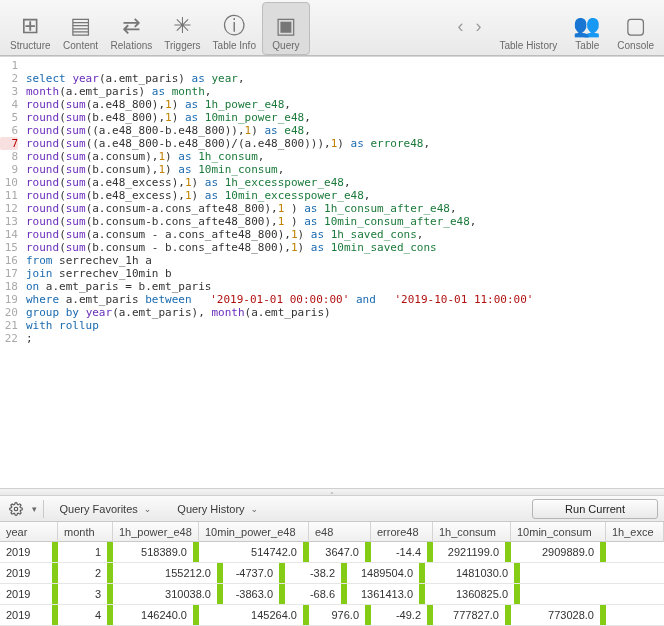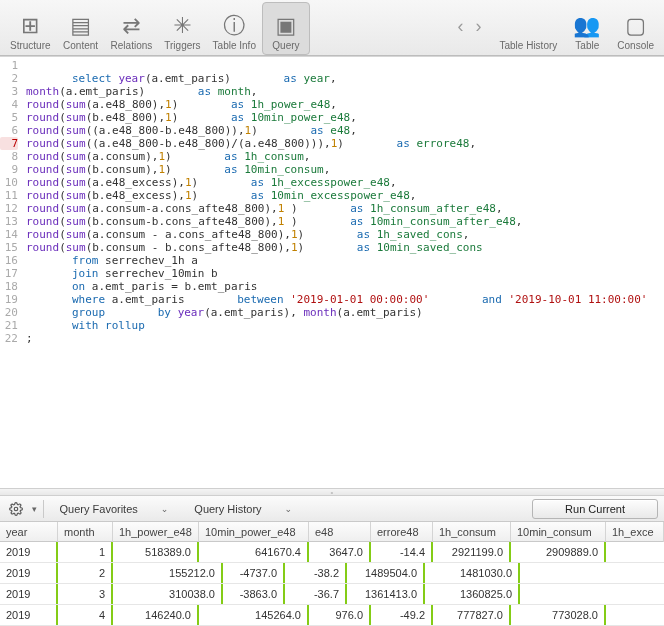--- a/index.html
+++ b/index.html
@@ -89,24 +89,24 @@
   .code {
     flex: 1;
     font-family: Menlo, Monaco, monospace;
     font-size: 11px;
     line-height: 13px;
     padding: 2px 4px 0 4px;
     white-space: pre;
     overflow: hidden;
   }
   .code .line { height: 13px; }
-  .kw  { color: #1a6ab0; margin-left: 46px; }
+  .kw  { color: #1a6ab0; }
   .fn  { color: #6a2dbb; }
   .num { color: #c08000; }
-  .str { color: #b01010; }
+  .str { color: #b01010; margin-left: 12px; }
   .id  { color: #1b7a3b; }
 
   
   .divider {
     height: 8px;
     background: linear-gradient(#f4f4f4, #e8e8e8);
     border-top: 1px solid #cfcfcf;
     border-bottom: 1px solid #cfcfcf;
     display:flex; align-items:center; justify-content:center;
     color:#c0c0c0; font-size:8px;
@@ -121,21 +121,21 @@
     padding: 0 6px;
     gap: 6px;
   }
   .actions .gear {
     width: 20px; height: 18px; display:flex; align-items:center; justify-content:center;
     color:#555;
   }
   .actions .vsep { width:1px; height:18px; background:#c9c9c9; }
   .dd {
     color: #3a3a3a; font-size: 11px; padding: 0 10px;
-    display:flex; align-items:center; gap:23px;
+    display:flex; align-items:center; gap:6px;
   }
   .chev { color:#666; font-size:9px; }
   .actions .spacer { flex:1; }
   .run-btn {
     background: linear-gradient(#fdfdfd,#e9e9e9);
     border: 1px solid #b5b5b5;
     border-radius: 3px;
     padding: 3px 32px;
     font-size: 11px;
     color:#222;
@@ -156,21 +156,21 @@
     background: linear-gradient(#fcfcfc,#efefef);
     border-bottom: 1px solid #c9c9c9;
     height: 20px;
   }
   .grid-cell {
     padding: 2px 6px;
     height: 20px;
     line-height: 16px;
     font-size: 11px;
     color:#333;
-    border-right: 2px solid #84cc16;
+    border-right: 6px solid #84cc16;
     white-space: nowrap;
     overflow: hidden;
   }
   .grid-head .grid-cell { color:#444; font-weight:400; border-right:1px solid #d4d4d4;}
   .grid-row .grid-cell { text-align: right; }
   .c0 { width: 58px; text-align: left !important;}
   .c1 { width: 55px; }
   .c2 { width: 86px; }
   .c3 { width: 110px; }
   .c4 { width: 62px; }
@@ -293,41 +293,41 @@
       <div class="grid-cell c5">errore48</div>
       <div class="grid-cell c6">1h_consum</div>
       <div class="grid-cell c7">10min_consum</div>
       <div class="grid-cell c8">1h_exce</div>
     </div>
   <div id="gbody">
       <div class="grid-row">
         <div class="grid-cell c0">2019</div>
         <div class="grid-cell c1">1</div>
         <div class="grid-cell c2">518389.0</div>
-        <div class="grid-cell c3">641670.4</div>
+        <div class="grid-cell c3">514742.0</div>
         <div class="grid-cell c4">3647.0</div>
         <div class="grid-cell c5">-14.4</div>
         <div class="grid-cell c6">2921199.0</div>
         <div class="grid-cell c7">2909889.0</div>
       </div>
       <div class="grid-row">
         <div class="grid-cell c0">2019</div>
         <div class="grid-cell c1">2</div>
         <div class="grid-cell c3">155212.0</div>
         <div class="grid-cell c4">-4737.0</div>
         <div class="grid-cell c5">-38.2</div>
         <div class="grid-cell c6">1489504.0</div>
         <div class="grid-cell c7">1481030.0</div>
       </div>
       <div class="grid-row">
         <div class="grid-cell c0">2019</div>
         <div class="grid-cell c1">3</div>
         <div class="grid-cell c3">310038.0</div>
         <div class="grid-cell c4">-3863.0</div>
-        <div class="grid-cell c5">-36.7</div>
+        <div class="grid-cell c5">-68.6</div>
         <div class="grid-cell c6">1361413.0</div>
         <div class="grid-cell c7">1360825.0</div>
       </div>
       <div class="grid-row">
         <div class="grid-cell c0">2019</div>
         <div class="grid-cell c1">4</div>
         <div class="grid-cell c2">146240.0</div>
         <div class="grid-cell c3">145264.0</div>
         <div class="grid-cell c4">976.0</div>
         <div class="grid-cell c5">-49.2</div>

